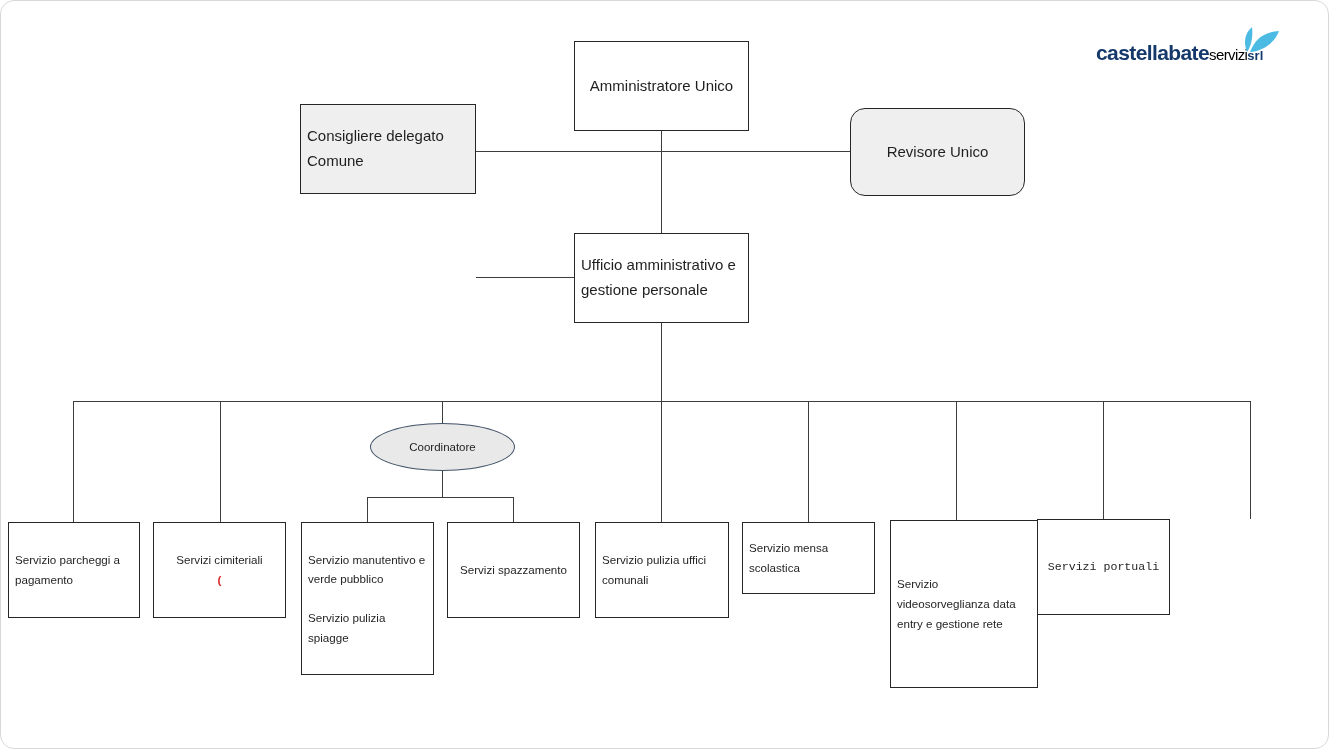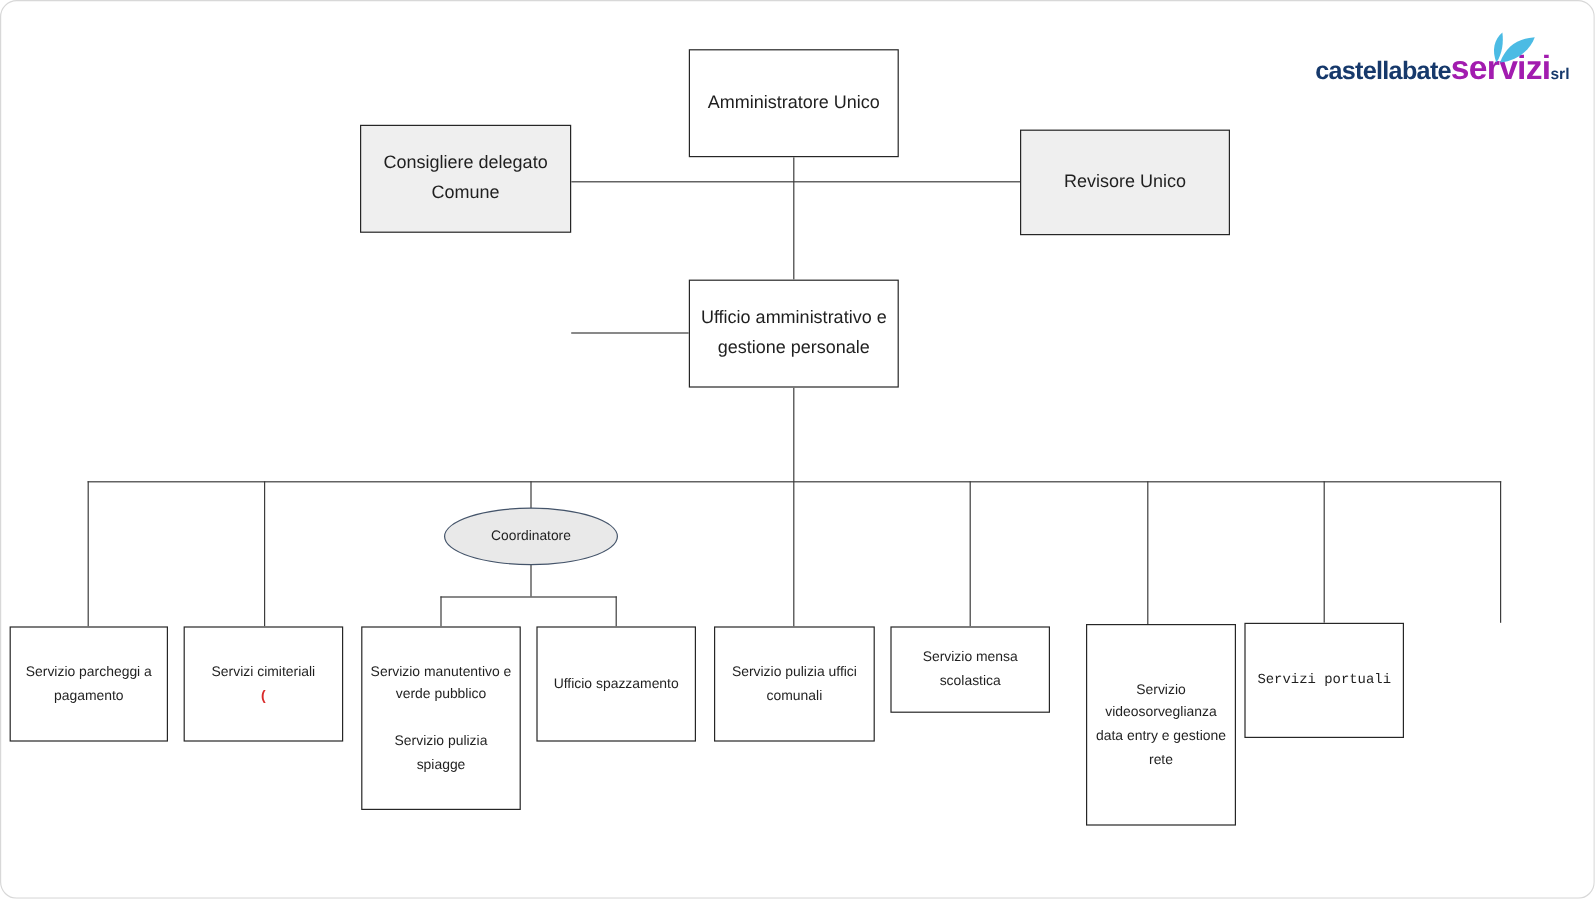--- a/index.html
+++ b/index.html
@@ -6,40 +6,40 @@
   body{font-family:"Liberation Sans", sans-serif;color:#1f1f1f;}
   .canvas{
     position:relative;width:1327px;height:747px;background:#ffffff;
     border:1px solid #d8d8d8;border-radius:14px;overflow:hidden;
   }
   
   .node{
     position:absolute;box-sizing:border-box;
     border:1.6px solid #262626;background:#ffffff;
     display:flex;flex-direction:column;justify-content:center;align-items:center;
-    text-align:center;padding:4px 6px;
+    padding:4px 6px;
   }
   .node.gray{background:#efefef;}
   .node.big{font-size:15px;line-height:1.65;}
   .node.small{font-size:11.6px;line-height:1.7;}
   .ellipse{
     position:absolute;box-sizing:border-box;border:1.6px solid #44546a;background:#e9e9e9;
     border-radius:50%;display:flex;justify-content:center;align-items:center;
     font-size:11.5px;
   }
   .red-note{color:#d92b2b;font-weight:bold;}
   .para2{margin-top:19px;}
   
   .vline,.hline{position:absolute;background:#3d3d3d;}
   .vline{width:1.4px;}
   .hline{height:1.4px;}
   
   .logo{position:absolute;left:1095px;top:40px;height:28px;display:flex;align-items:baseline;white-space:nowrap;}
   .logo .l1{font-weight:bold;font-size:21px;letter-spacing:-0.6px;color:#16396b;}
-  .logo .l2{font-size:28px;letter-spacing:-0.6px;color:#a21caf;font-weight:bold;}
+  .logo .l2{font-size:15px;letter-spacing:-0.6px;color:#000000;}
   .logo .l3{font-weight:bold;font-size:13px;color:#16396b;}
   .leaf{position:absolute;left:1233px;top:25px;}
 </style>
 </head>
 <body>
 
 <div class="canvas">
 
   <div class="vline" style="left:660px;top:130px;height:102px;"></div>
   <div class="hline" style="left:475px;top:150px;width:374px;"></div>
@@ -59,21 +59,21 @@
   <div class="vline" style="left:512px;top:496px;height:25px;"></div>
 
   <div class="node big" style="left:573px;top:40px;width:175px;height:90px;">
     <span>Amministratore Unico</span>
   </div>
 
   <div class="node big gray" style="left:299px;top:103px;width:176px;height:90px;">
     <span>Consigliere delegato Comune</span>
   </div>
 
-  <div class="node big gray" style="left:849px;top:107px;width:175px;height:88px;">
+  <div class="node big gray" style="left:849px;top:107px;width:175px;height:88px;border-radius:15px;">
     <span>Revisore Unico</span>
   </div>
 
 
   <div class="node big" style="left:573px;top:232px;width:175px;height:90px;">
     <span>Ufficio amministrativo e gestione personale</span>
   </div>
 
   <div class="ellipse" style="left:369px;top:422px;width:145px;height:48px;">
     <span>Coordinatore</span>
@@ -87,32 +87,32 @@
     <span>Servizi cimiteriali</span>
     <span class="red-note">(</span>
   </div>
 
   <div class="node small" style="left:300px;top:521px;width:133px;height:153px;">
     <span>Servizio manutentivo e verde pubblico</span>
     <span class="para2">Servizio pulizia spiagge</span>
   </div>
 
   <div class="node small" style="left:446px;top:521px;width:133px;height:96px;">
-    <span>Ufficio spazzamento</span>
+    <span>Servizi spazzamento</span>
   </div>
 
   <div class="node small" style="left:594px;top:521px;width:134px;height:96px;">
     <span>Servizio pulizia uffici comunali</span>
   </div>
 
   <div class="node small" style="left:741px;top:521px;width:133px;height:72px;">
     <span>Servizio mensa scolastica</span>
   </div>
 
-  <div class="node small" style="left:889px;top:519px;width:125px;height:168px;margin-left:15px;">
+  <div class="node small" style="left:889px;top:519px;width:148px;height:168px;">
     <span>Servizio videosorveglianza data entry e gestione rete</span>
   </div>
 
   <div class="node small" style="left:1036px;top:518px;width:133px;height:96px;font-family:Liberation Mono, monospace;">
     <span>Servizi portuali</span>
   </div>
 
 
   <div class="logo">
     <span class="l1">castellabate</span>

